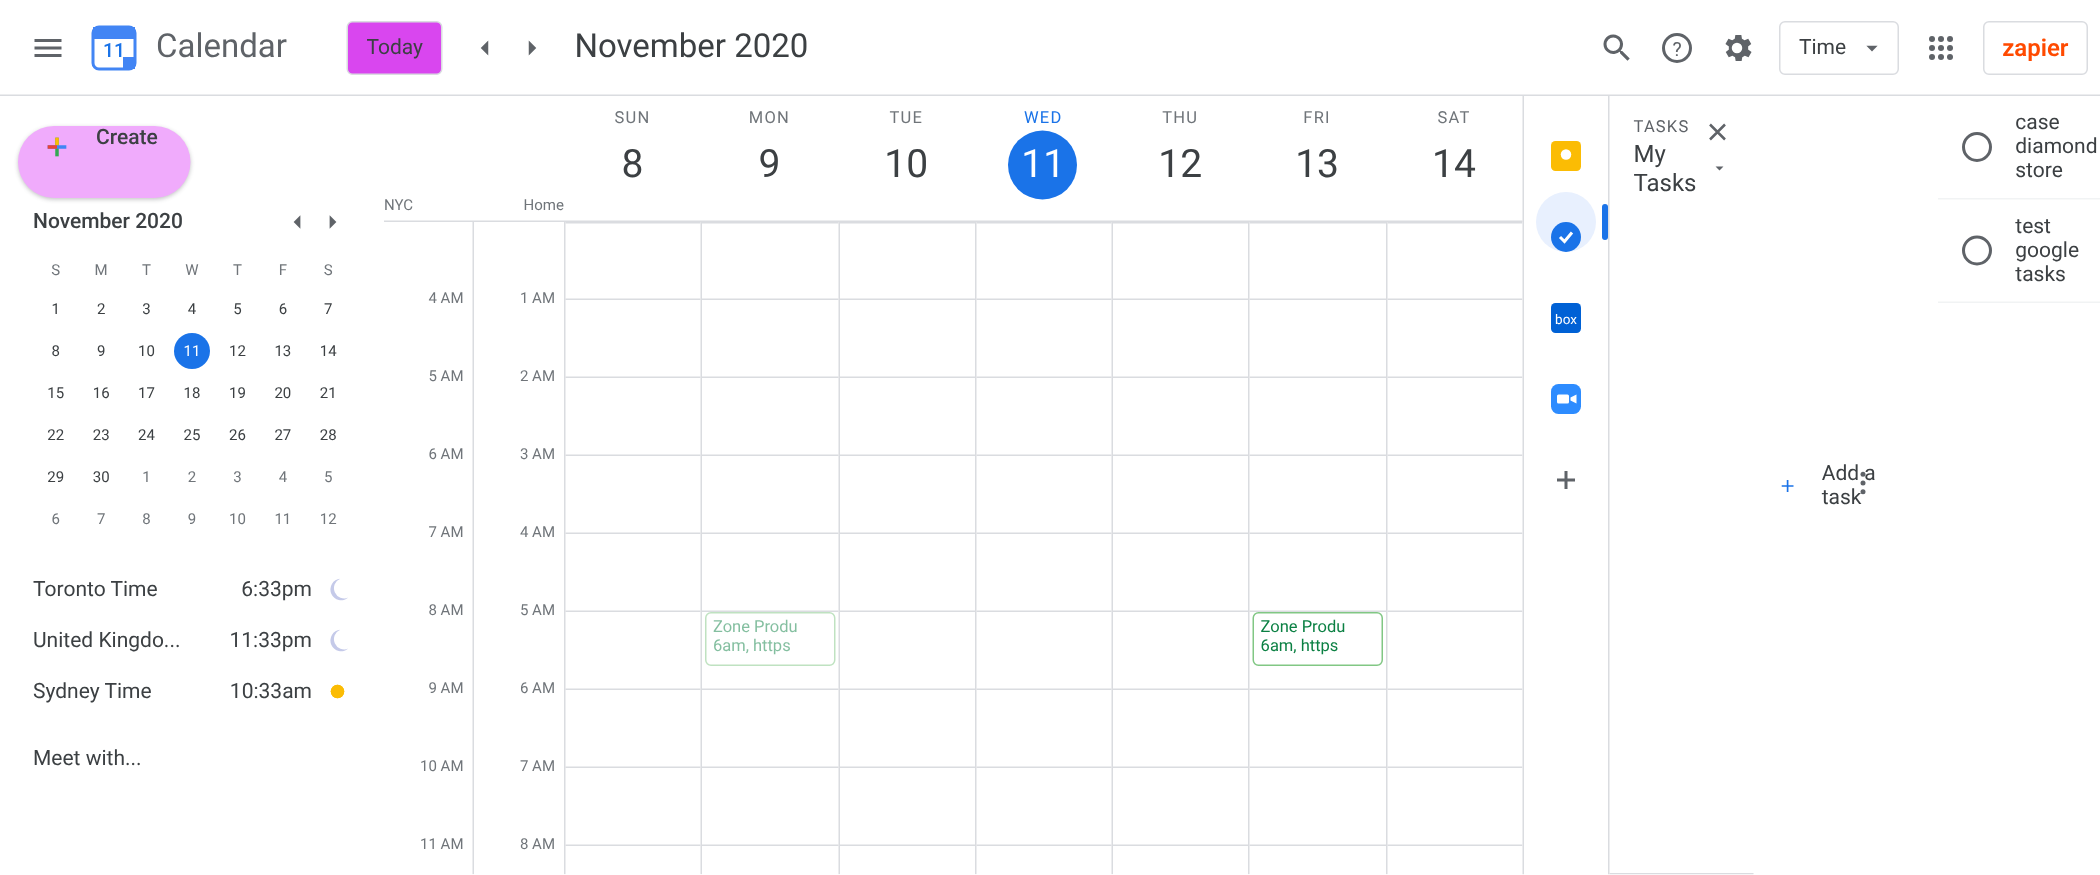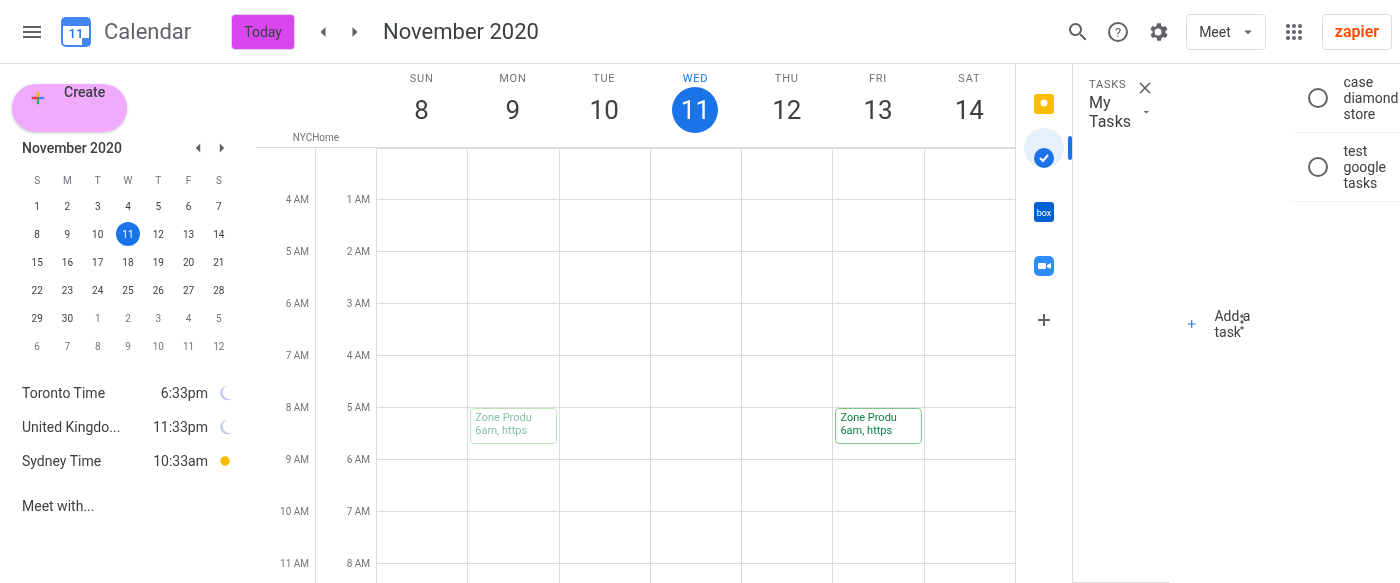--- a/index.html
+++ b/index.html
@@ -50,21 +50,21 @@
 .clock-label { color: #3c4043; white-space: nowrap; overflow: hidden; text-overflow: ellipsis; max-width: 110px; }
 .clock-time { color: #3c4043; display: flex; align-items: center; }
 .clock-icon { width: 18px; height: 18px; margin-left: 8px; }
 
 .meet-with { padding: 20px 14px 0 14px; font-size: 14px; color: #3c4043; }
 
 
 .cal-wrap { flex: 1; display: flex; }
 .cal-main { flex: 1; border-right: 1px solid #dadce0; display: flex; flex-direction: column; }
 .day-headers { display: flex; height: 84px; border-bottom: 1px solid #dadce0; }
-.time-labels-head { width: 120px; display: flex; align-items: flex-end; justify-content: center; padding-bottom: 4px; font-size: 10px; color: #70757a; }
+.time-labels-head { width: 120px; display: flex; align-items: flex-end; justify-content: space-between; padding-bottom: 4px; font-size: 10px; color: #70757a; }
 .day-head { flex: 1; text-align: center; padding-top: 8px; }
 .day-head.today .day-dow { color: #1a73e8; }
 .day-dow { font-size: 11px; color: #70757a; letter-spacing: 0.8px; }
 .day-num { font-size: 26px; color: #3c4043; margin-top: 2px; display: inline-flex; width: 46px; height: 46px; align-items: center; justify-content: center; border-radius: 50%; }
 .day-head.today .day-num { background: #1a73e8; color: #fff; }
 
 .grid-body { flex: 1; overflow: hidden; display: flex; }
 .time-col { width: 60px; border-right: 1px solid #dadce0; }
 .time-col.home { border-right: none; }
 .time-slot { height: 52px; text-align: right; padding-right: 6px; font-size: 10px; color: #70757a; position: relative; }
@@ -140,21 +140,21 @@
           <circle cx="12" cy="12" r="9" fill="none" stroke="#5f6368" stroke-width="2"></circle>
           <text x="12" y="17" font-size="13" fill="#5f6368" text-anchor="middle">?</text>
         </svg>
       </div>
     <div class="header-icon">
         <svg viewBox="0 0 24 24">
           <path d="M19.4 13a7.5 7.5 0 0 0 0-2l2.1-1.6-2-3.5-2.5 1a7.4 7.4 0 0 0-1.7-1l-.4-2.6h-4l-.4 2.6a7.4 7.4 0 0 0-1.7 1l-2.5-1-2 3.5L6.6 11a7.5 7.5 0 0 0 0 2l-2.1 1.6 2 3.5 2.5-1a7.4 7.4 0 0 0 1.7 1l.4 2.6h4l.4-2.6a7.4 7.4 0 0 0 1.7-1l2.5 1 2-3.5zM12 15.5A3.5 3.5 0 1 1 15.5 12 3.5 3.5 0 0 1 12 15.5z"></path>
         </svg>
       </div>
     <div class="view-select">
-      <span>Meet</span>
+      <span>Time</span>
       <svg viewBox="0 0 24 24">
           <path d="M7 10l5 5 5-5z"></path>
         </svg>
     </div>
     <div class="apps-icon">
       <svg width="18" height="18" viewBox="0 0 18 18">
           <circle cx="3" cy="3" r="2" fill="#5f6368"></circle>
           <circle cx="9" cy="3" r="2" fill="#5f6368"></circle>
           <circle cx="15" cy="3" r="2" fill="#5f6368"></circle>
           <circle cx="3" cy="9" r="2" fill="#5f6368"></circle>

